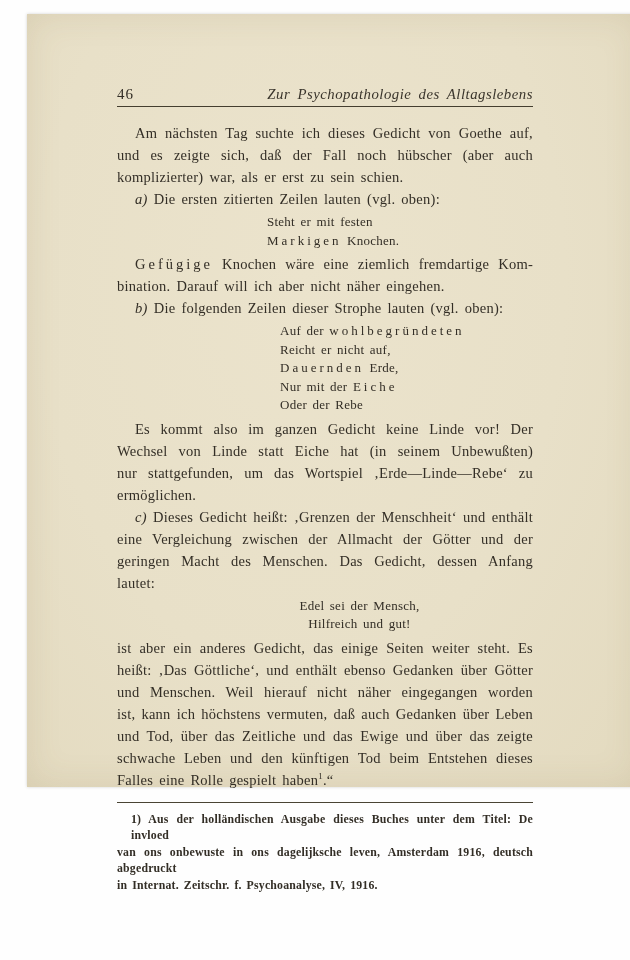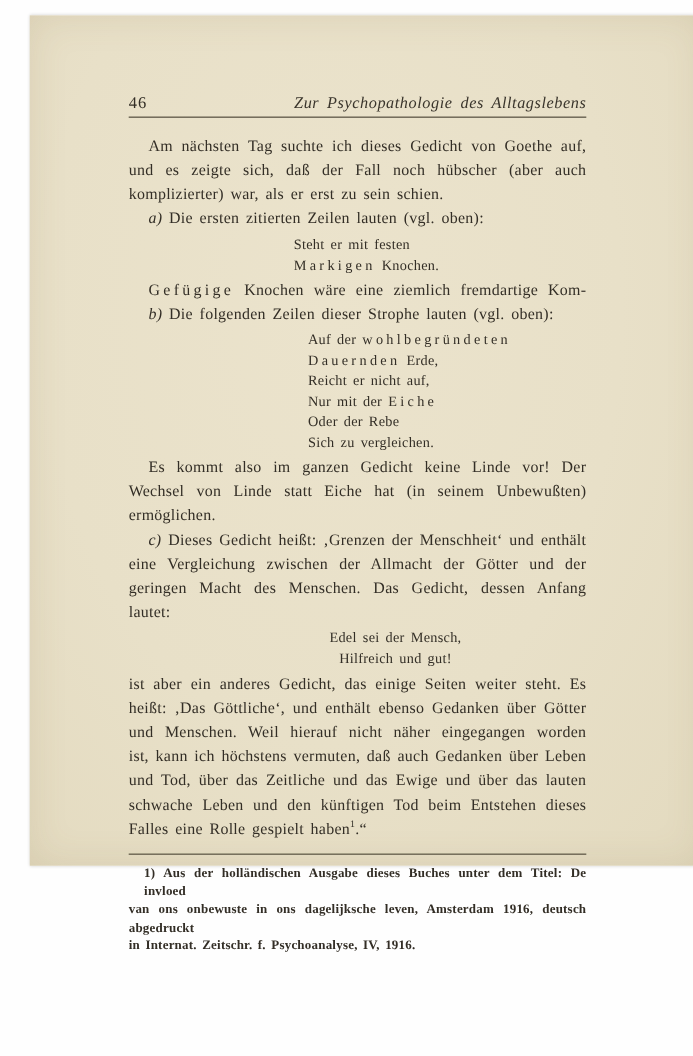--- a/index.html
+++ b/index.html
@@ -107,52 +107,53 @@
           </div>
           <div class="para">
             <div class="line ind"><span class="it ">a)</span><span class=""> Die ersten zitierten Zeilen lauten (vgl. oben):</span></div>
           </div>
           <div class="verse" style="margin-left: 150px;">
             <div class="line"><span class="">Steht er mit festen</span></div>
             <div class="line"><span class="sperr ">Markigen</span><span class=""> Knochen.</span></div>
           </div>
           <div class="para">
             <div class="line jfull ind"><span class="sperr ">Gefügige</span><span class=""> Knochen wäre eine ziemlich fremdartige Kom-</span></div>
+            <div class="line"><span class="">bination. Darauf will ich aber nicht näher eingehen.</span></div>
           </div>
           <div class="para">
             <div class="line ind"><span class="it ">b)</span><span class=""> Die folgenden Zeilen dieser Strophe lauten (vgl. oben):</span></div>
           </div>
           <div class="verse" style="margin-left: 163px;">
             <div class="line"><span class="">Auf der </span><span class="sperr ">wohlbegründeten</span></div>
+            <div class="line"><span class="">Reicht er nicht auf,</span></div>
             <div class="line"><span class="sperr ">Dauernden</span><span class=""> Erde,</span></div>
-            <div class="line"><span class="">Reicht er nicht auf,</span></div>
             <div class="line"><span class="">Nur mit der </span><span class="sperr ">Eiche</span></div>
             <div class="line"><span class="">Oder der Rebe</span></div>
-            <div class="line"><span class="">Sich zu vergleichen.</span></div>
           </div>
           <div class="para">
             <div class="line jfull ind"><span class="">Es kommt also im ganzen Gedicht keine Linde vor! Der</span></div>
             <div class="line jfull"><span class="">Wechsel von Linde statt Eiche hat (in seinem Unbewußten)</span></div>
+            <div class="line jfull"><span class="">nur stattgefunden, um das Wortspiel ‚Erde—Linde—Rebe‘ zu</span></div>
             <div class="line"><span class="">ermöglichen.</span></div>
           </div>
           <div class="para">
             <div class="line jfull ind"><span class="it ">c)</span><span class=""> Dieses Gedicht heißt: ‚Grenzen der Menschheit‘ und enthält</span></div>
             <div class="line jfull"><span class="">eine Vergleichung zwischen der Allmacht der Götter und der</span></div>
             <div class="line jfull"><span class="">geringen Macht des Menschen. Das Gedicht, dessen Anfang lautet:</span></div>
           </div>
           <div class="verse" style="margin-left: 69px; text-align: center;">
             <div class="line"><span class="">Edel sei der Mensch,</span></div>
             <div class="line"><span class="">Hilfreich und gut!</span></div>
           </div>
           <div class="para">
             <div class="line jfull"><span class="">ist aber ein anderes Gedicht, das einige Seiten weiter steht. Es</span></div>
             <div class="line jfull"><span class="">heißt: ‚Das Göttliche‘, und enthält ebenso Gedanken über Götter</span></div>
             <div class="line jfull"><span class="">und Menschen. Weil hierauf nicht näher eingegangen worden</span></div>
             <div class="line jfull"><span class="">ist, kann ich höchstens vermuten, daß auch Gedanken über Leben</span></div>
-            <div class="line jfull"><span class="">und Tod, über das Zeitliche und das Ewige und über das lauten</span></div>
+            <div class="line jfull"><span class="">und Tod, über das Zeitliche und das Ewige und über das zeigte</span></div>
             <div class="line jfull"><span class="">schwache Leben und den künftigen Tod beim Entstehen dieses</span></div>
             <div class="line"><span class="">Falles eine Rolle gespielt haben</span><span class="sup">1</span><span class="">.“</span></div>
           </div>
         </div>
 
       <div class="frule"></div>
       <div class="footnote">
           <div class="line jfull ind"><span class="">1) Aus der holländischen Ausgabe dieses Buches unter dem Titel: De invloed</span></div>
           <div class="line jfull"><span class="">van ons onbewuste in ons dagelijksche leven, Amsterdam 1916, deutsch abgedruckt</span></div>
           <div class="line"><span class="">in Internat. Zeitschr. f. Psychoanalyse, IV, 1916.</span></div>

